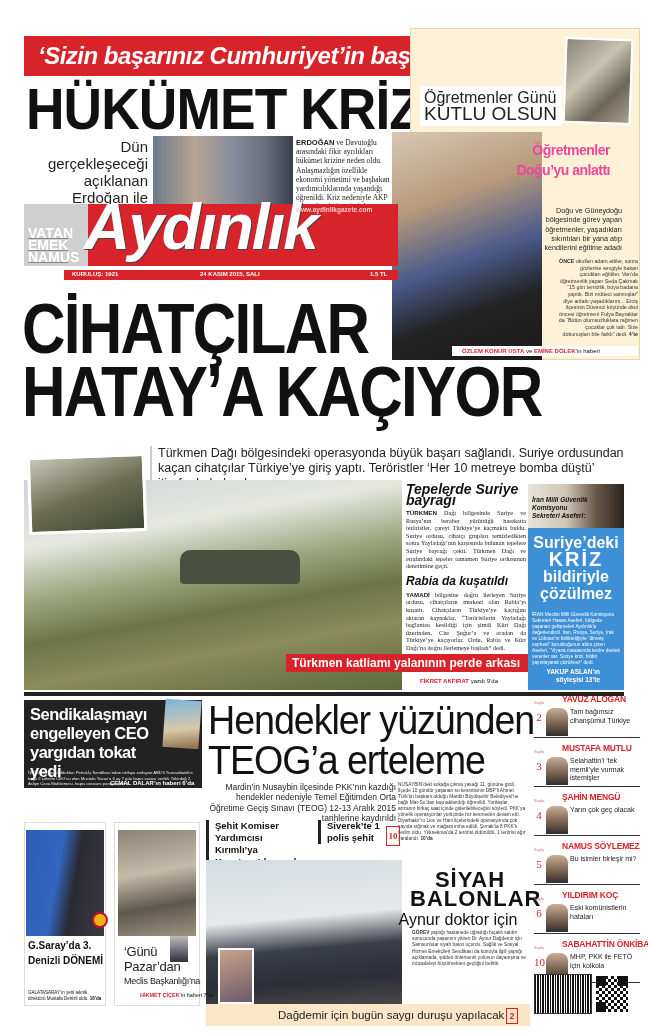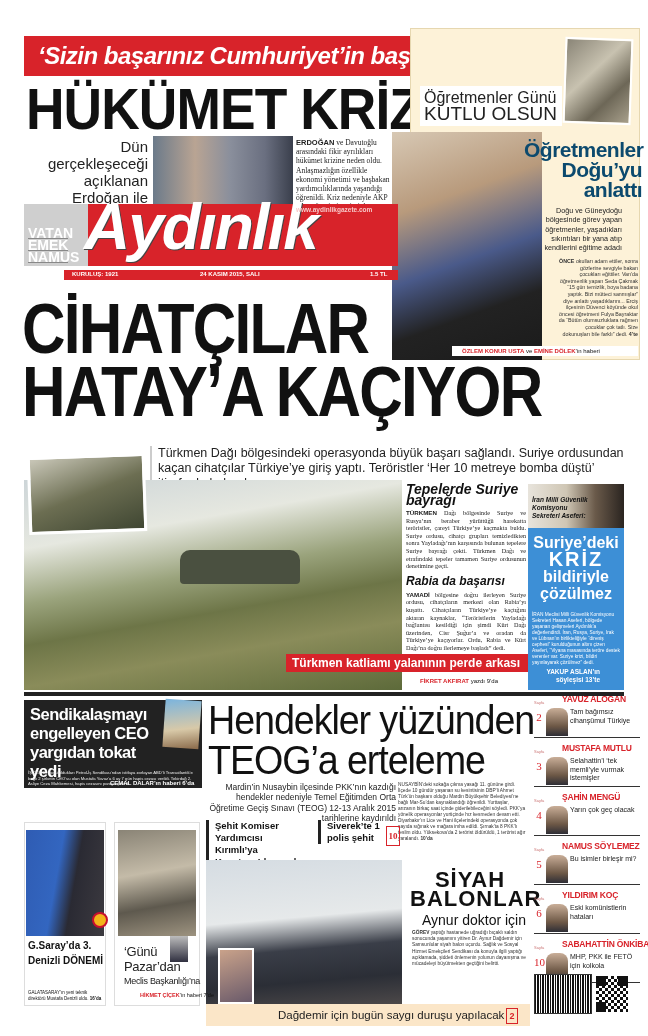--- a/index.html
+++ b/index.html
@@ -18,21 +18,21 @@
   #hk-photo { left: 153px; top: 136px; width: 140px; height: 68px; background: linear-gradient(90deg,#6b7a8a 0%,#b9a493 30%,#8a8f9c 55%,#6a6f80 80%,#3a3f4c 100%); }
   #hk-body { left: 296px; top: 138px; width: 96px; font-family: "Liberation Serif", serif; font-size: 7.5px; line-height: 9.2px; color: #222; }
   #hk-body b { font-family: "Liberation Sans", sans-serif; }
 
   
   #teachers-box { left: 410px; top: 28px; width: 230px; height: 332px; background: #fdf2d8; border: 1px solid #e6d7b0; }
   #archive-photo { left: 564px; top: 38px; width: 68px; height: 86px; background: linear-gradient(135deg,#8a8577,#c8c2b0 40%,#6d6757 70%,#a8a08c); border: 2px solid #fff; transform: rotate(2deg); }
   #teachers-day { left: 420px; top: 86px; width: 142px; background: #fff; font-size: 16px; line-height: 16px; padding: 4px 4px; color: #222; }
   #teachers-day .l2 { font-size: 19px; }
   #teachers-photo { left: 392px; top: 132px; width: 150px; height: 228px; background: linear-gradient(160deg,#d7c8b4 0%,#b89a7c 30%,#4a5a8a 55%,#222 75%,#1b1b1b 100%); }
-  #teachers-title { left: 524px; top: 140px; width: 118px; text-align: right; color: #0c4a6e; font-weight: bold; font-size: 21px; line-height: 20px; letter-spacing: -0.5px; }
+  #teachers-title { left: 492px; top: 140px; width: 118px; text-align: right; color: #ec4899; font-weight: bold; font-size: 14px; line-height: 20px; letter-spacing: -0.5px; }
   #teachers-lead { left: 532px; top: 206px; width: 90px; text-align: right; font-size: 7.2px; line-height: 9.3px; color: #222; }
   #teachers-body { left: 558px; top: 258px; width: 80px; text-align: right; font-size: 5.3px; line-height: 6.6px; color: #333; }
   #teachers-byline { left: 452px; top: 346px; width: 186px; background: #fff; font-size: 6px; line-height: 10px; padding-left: 10px; }
   .red-b { color: #d8232a; font-weight: bold; }
 
   
   #masthead { left: 24px; top: 204px; width: 374px; height: 62px; background: #d8232a; }
   #masthead-grey { left: 24px; top: 204px; width: 64px; height: 62px; background: #cfcfcf; }
   #mast-tags { left: 28px; top: 228px; width: 40px; }
   #mast-tags div { color: #fff; font-weight: bold; font-size: 14px; line-height: 10px; border-bottom: 1px solid #888; margin-bottom: 1px; }
@@ -86,21 +86,21 @@
   .police-item { position: absolute; top: 0; border-left: 3px solid #222; padding-left: 6px; font-weight: bold; font-size: 9.5px; line-height: 12px; }
   #police-page { left: 180px; top: 6px; width: 14px; height: 20px; border: 1px solid #d8232a; color: #d8232a; text-align: center; font-family: "Liberation Serif", serif; font-size: 9px; font-weight: bold; line-height: 18px; }
 
   #balloon-photo { left: 206px; top: 860px; width: 196px; height: 146px; background: linear-gradient(175deg,#d5dce2 0%,#e6e9ea 40%,#3a3e48 60%,#2b2e36 80%,#4e4a4a 100%); }
   #balloon-inset { left: 218px; top: 948px; width: 36px; height: 56px; background: linear-gradient(160deg,#c9a28a,#6a5a6a); border: 2px solid #fff; }
   #balloon-bar { left: 206px; top: 1004px; width: 324px; height: 22px; background: #fbe6c8; }
   #balloon-bar-text { left: 262px; top: 1006px; font-size: 11.5px; line-height: 18px; color: #222; padding-left: 16px; }
   #balloon-page { left: 506px; top: 1008px; width: 12px; height: 16px; border: 1px solid #d8232a; color: #d8232a; font-size: 9px; text-align: center; line-height: 15px; font-weight: bold; }
 
   #balloon-title { left: 410px; top: 870px; width: 120px; text-align: center; font-weight: 900; font-size: 22px; line-height: 19px; letter-spacing: 1px; color: #111; }
-  #balloon-sub { left: 422px; top: 912px; width: 120px; font-size: 14px; line-height: 16px; color: #111; }
+  #balloon-sub { left: 398px; top: 912px; width: 120px; text-align: center; font-size: 16px; line-height: 16px; color: #111; }
   #balloon-body { left: 412px; top: 930px; width: 116px; font-size: 4.8px; line-height: 6.2px; color: #333; }
 
   
   #gs-card { left: 24px; top: 822px; width: 82px; height: 184px; border: 1px solid #ddd; }
   #gs-photo { left: 26px; top: 830px; width: 78px; height: 106px; background: linear-gradient(100deg,#2f5cb3 0%,#3366c0 40%,#2a2a33 60%,#3c3a40 100%); }
   #gs-logo { left: 92px; top: 912px; width: 16px; height: 16px; border-radius: 50%; background: #f3b51a; border: 2px solid #c8102e; }
   #gs-title { left: 28px; top: 938px; width: 80px; font-weight: bold; font-size: 10px; line-height: 15px; color: #111; }
   #gs-body { left: 28px; top: 990px; width: 76px; font-size: 4.5px; line-height: 6px; }
 
   #kp-card { left: 114px; top: 822px; width: 86px; height: 184px; border: 1px solid #ddd; }
@@ -183,21 +183,21 @@
 <div id="jihad-lead" class="abs">Türkmen Dağı bölgesindeki operasyonda büyük başarı sağlandı. Suriye ordusundan kaçan cihatçılar Türkiye’ye giriş yaptı. Teröristler ‘Her 10 metreye bomba düştü’ itirafında bulundu</div>
 <div id="war-photo" class="abs"></div>
 <div id="tank" class="abs"></div>
 <div id="war-inset" class="abs"></div>
 
 <div id="syria-col" class="abs">
   <div class="sub-h">Tepelerde Suriye bayrağı</div>
   <div class="colbody">
     <b>TÜRKMEN</b><span> Dağı bölgesinde Suriye ve Rusya’nın beraber yürüttüğü harekatta teröristler, çareyi Türkiye’ye kaçmakta buldu. Suriye ordusu, cihatçı grupları temizledikten sonra Yayladağı’nın karşısında bulunan tepelere Suriye bayrağı çekti. Türkmen Dağı ve etrafındaki tepeler tamamen Suriye ordusunun denetimine geçti.</span>
   </div>
-  <div class="sub-h big">Rabia da başarısı</div>
+  <div class="sub-h big">Rabia da kuşatıldı</div>
   <div class="colbody">
     <b>YAMADİ</b><span> bölgesine doğru ilerleyen Suriye ordusu, cihatçıların merkezi olan Rabia’yı kuşattı. Cihatçıların Türkiye’ye kaçtığını aktaran kaynaklar, “Teröristlerin Yayladağı bağlantısı kesildiği için şimdi Kürt Dağı üzerinden, Cisr Şuğur’a ve oradan da Türkiye’ye kaçıyorlar. Ordu, Rabia ve Kürt Dağı’na doğru ilerlemeye başladı” dedi.</span>
   </div>
   <div id="syria-byline">
     <span class="red-b">MASUM GÖK</span><span>’ün haberi 9’da</span>
   </div>
 </div>
 <div id="turkmen-bar" class="abs">Türkmen katliamı yalanının perde arkası</div>
 <div id="turkmen-byline" class="abs">
   <span class="red-b">FİKRET AKFIRAT</span><span> yazdı 9’da</span>

